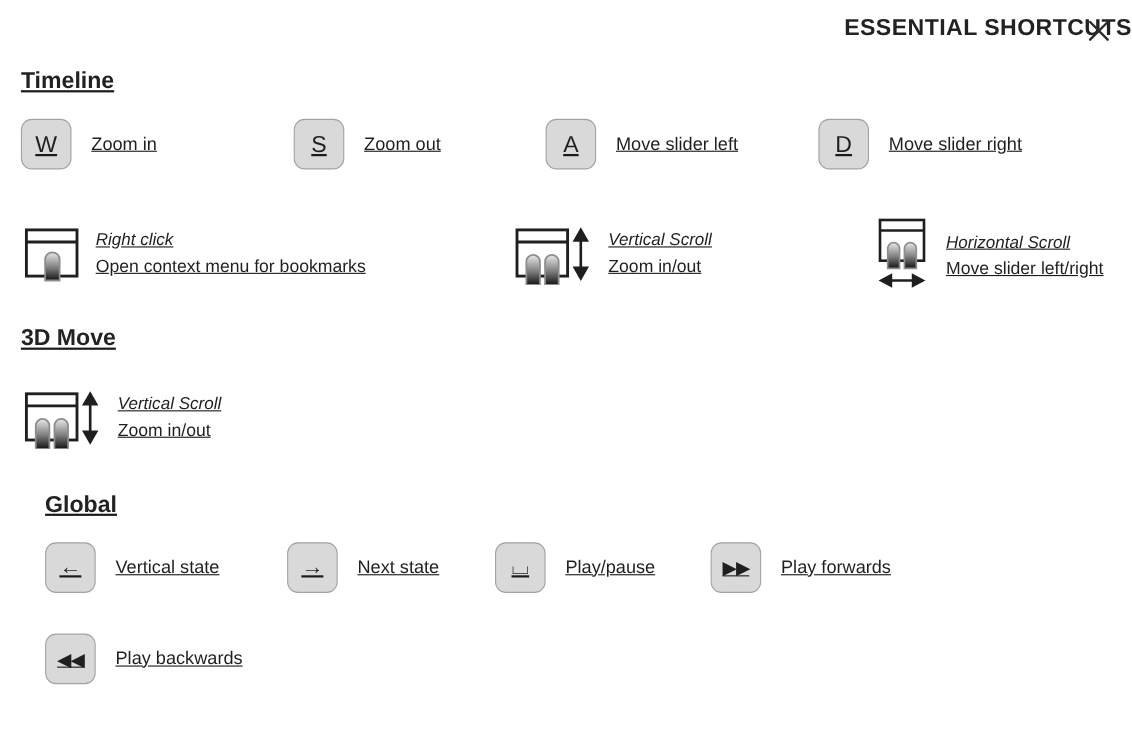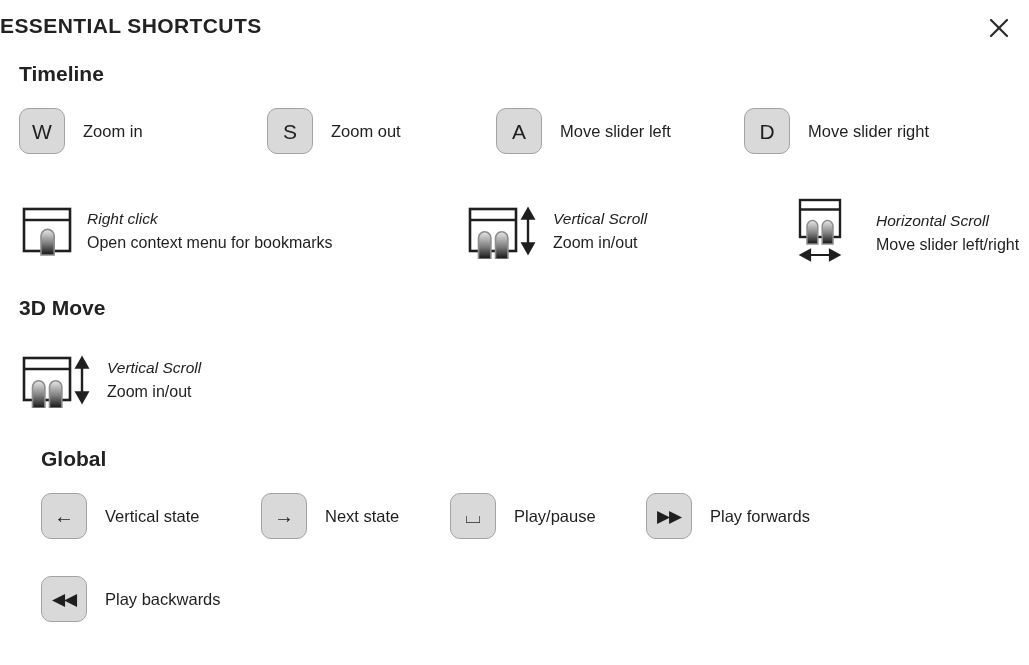--- a/index.html
+++ b/index.html
@@ -18,21 +18,21 @@
   }
 
   
   .header {
     position: relative;
     height: 56px;
   }
   .dialog-title {
     position: absolute;
     left: 0; right: 0; top: 14px;
-    text-align: left;
+    text-align: right;
     font-size: 21px;
     font-weight: bold;
     letter-spacing: 0.4px;
     color: #222222;
   }
   .close-button {
     position: absolute;
     right: 14px;
     top: 12px;
     width: 32px;
@@ -47,21 +47,21 @@
   }
 
   
   .section-title {
     font-size: 21px;
     font-weight: bold;
     color: #222222;
     margin: 0;
     padding: 0 0 0 19px;
   }
-  .section { position: absolute; left: 0; right: 0; }
+  .section { position: absolute; left: 0; right: 0; text-decoration: underline; }
 
   .row {
     display: flex;
     align-items: center;
     padding-left: 19px;
   }
 
   .entry {
     display: flex;
     align-items: center;
@@ -197,21 +197,21 @@
             <polygon points="63,50 57.6,40.5 68.4,40.5"></polygon>
           </g>
         </svg>
       </span>
       <div class="mouse-text">
         <span class="mouse-action">Vertical Scroll</span>
         <span class="mouse-desc">Zoom in/out</span>
       </div>
     </div>
 
-    <div class="mouse-entry" style="margin-top:4px;gap:16px;">
+    <div class="mouse-entry" style="margin-top:4px;">
       <span>
         <svg width="56" height="70" viewBox="0 0 56 70">
           <rect x="8" y="2" width="40" height="37" fill="none" stroke="#1f1f1f" stroke-width="2.4"></rect>
           <line x1="8" y1="11.5" x2="48" y2="11.5" stroke="#1f1f1f" stroke-width="2.4"></line>
           <defs>
             <linearGradient id="gH" x1="0" y1="0" x2="0" y2="1">
               <stop offset="0%" stop-color="#e8e8e8"></stop>
               <stop offset="55%" stop-color="#7d7d7d"></stop>
               <stop offset="100%" stop-color="#141414"></stop>
             </linearGradient>

